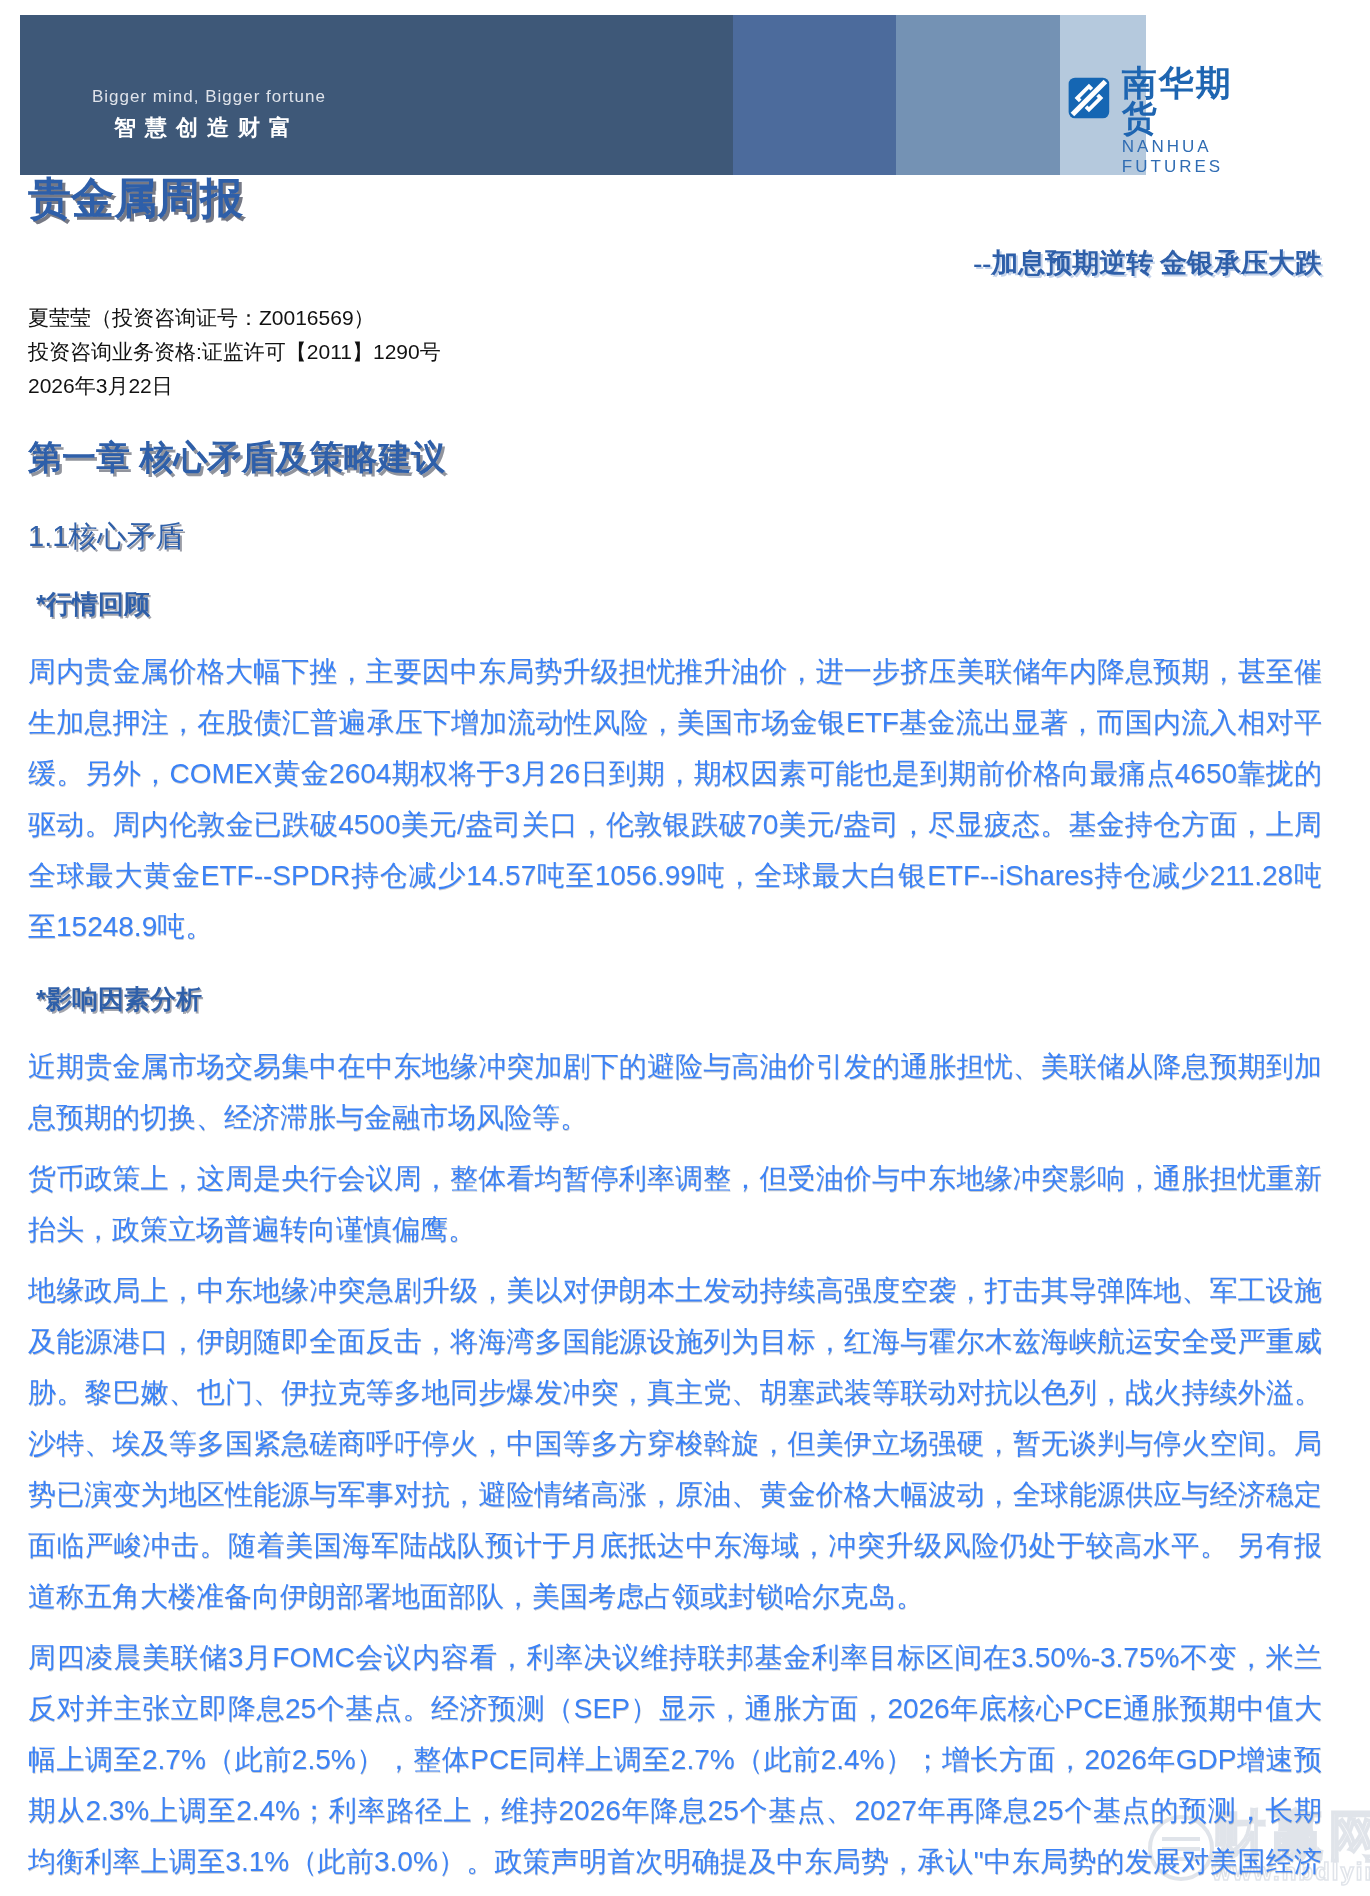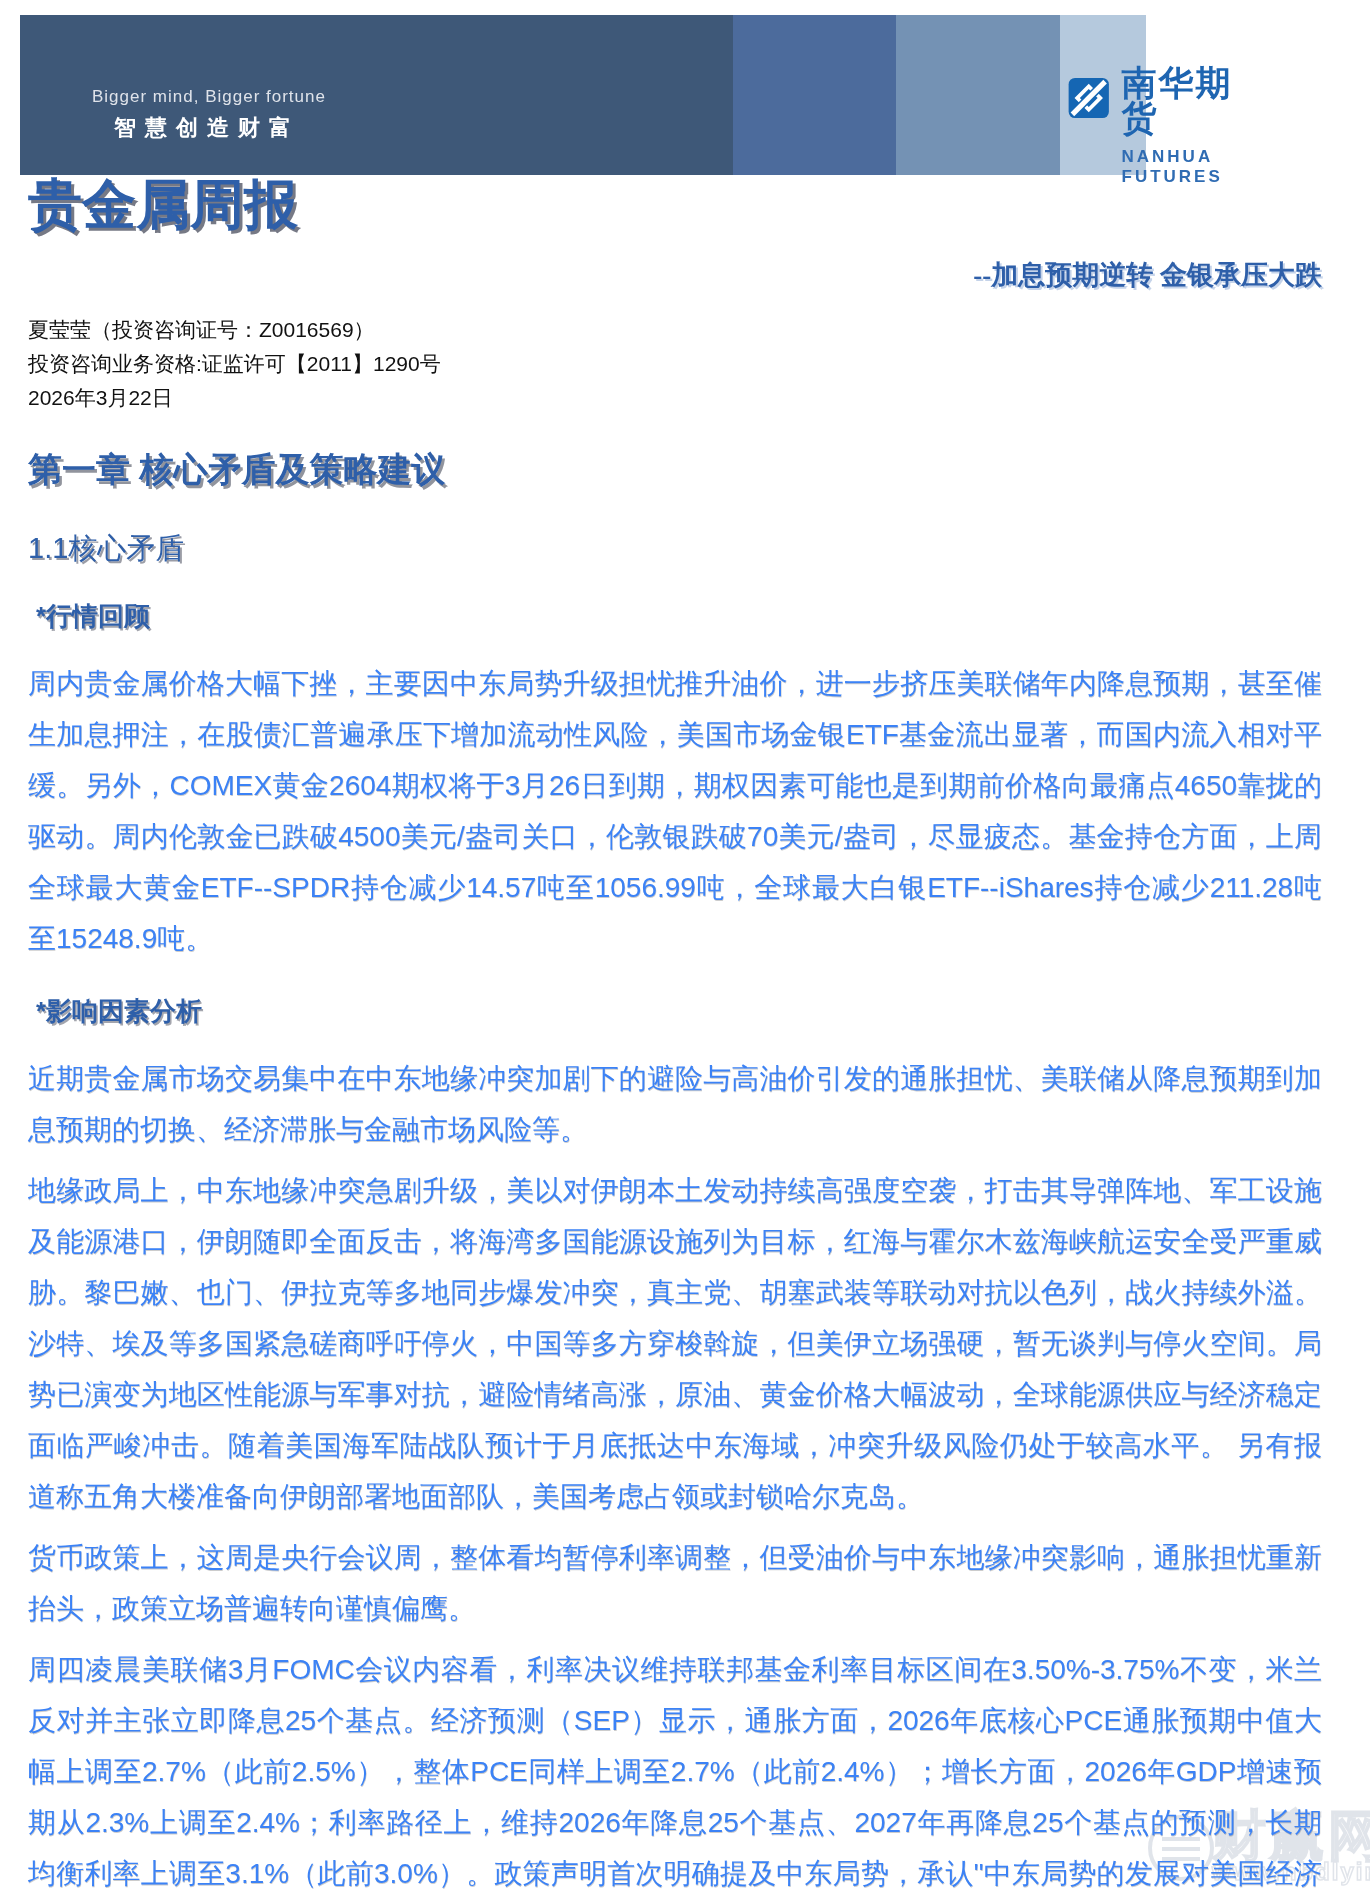--- a/index.html
+++ b/index.html
@@ -14,33 +14,33 @@
   .band.b2{width:188px;background:#4c6b9c;}
   .band.b3{width:190px;background:#7492b4;}
   .band.b4{width:99px;background:#b5c9dd;}
   .slogan{position:absolute;left:72px;top:72px;line-height:1.2;}
   .slogan-en{font-size:17px;color:#dfe3ea;letter-spacing:1px;}
   .slogan-cn{font-size:22px;color:#ffffff;letter-spacing:9px;margin-top:8px;text-indent:22px;font-weight:bold;}
   .logo{position:absolute;left:1048px;top:50px;display:flex;align-items:flex-start;}
   .logo-icon{width:66px;height:66px;display:block;}
   .logo-text{margin-left:12px;}
   .logo-cn{font-size:35px;font-weight:bold;color:#1e65b1;letter-spacing:2px;line-height:1.0;}
-  .logo-en{font-size:17px;font-weight:bold;color:#2f6cb3;letter-spacing:3px;margin-top:12px;}
+  .logo-en{font-size:17px;font-weight:normal;color:#2f6cb3;letter-spacing:3px;margin-top:2px;}
   
   .watermark{position:absolute;z-index:0;opacity:0.5;}
   .wm-circle{position:absolute;left:1148px;top:1815px;width:66px;height:66px;border:4px solid #c3cad6;
     border-radius:50%;box-sizing:border-box;padding:12px 10px;}
   .wm-bar{height:4px;background:#c3cad6;margin:6px 0;}
   .wm-big{position:absolute;left:1212px;top:1800px;font-size:54px;font-weight:bold;white-space:nowrap;
     color:transparent;-webkit-text-stroke:2px #c3cad6;letter-spacing:4px;}
   .wm-url{position:absolute;left:1212px;top:1858px;font-size:24px;font-weight:bold;white-space:nowrap;
     color:transparent;-webkit-text-stroke:1.5px #c3cad6;letter-spacing:2px;}
   
   .content{position:absolute;left:28px;top:0;width:1294px;z-index:1;}
-  .doc-title{margin-top:175px;font-size:54px;font-weight:bold;color:#2e5fa9;
+  .doc-title{margin-top:175px;font-size:43px;font-weight:bold;color:#2e5fa9;
     text-shadow:3px 3px 0 rgba(72,76,92,0.75);line-height:1.1;}
   .doc-subtitle{margin-top:23px;text-align:right;font-size:27px;font-weight:bold;color:#2e5fa9;
     text-shadow:2px 2px 0 rgba(150,175,215,0.55);font-family:Liberation Serif, serif;}
   .info-lines{margin-top:20px;font-size:21px;color:#111111;line-height:34px;}
   .chapter-title{margin-top:32px;font-size:34px;font-weight:bold;color:#2e5fa9;
     text-shadow:2.5px 2.5px 0 rgba(72,76,92,0.6);}
   .section-title{margin-top:36px;font-size:29px;font-weight:normal;color:#2e5fa9;
     text-shadow:2px 2px 0 rgba(72,76,92,0.55);}
   .sub-title{margin-top:30px;font-size:26px;font-weight:bold;color:#2e5fa9;padding-left:8px;
     text-shadow:1.5px 1.5px 0 rgba(72,76,92,0.5);}
@@ -100,18 +100,18 @@
     </div>
 
     <div class="chapter-title">第一章 核心矛盾及策略建议</div>
     <div class="section-title">1.1核心矛盾</div>
 
     <div class="sub-title">*行情回顾</div>
     <p class="body-para">周内贵金属价格大幅下挫，主要因中东局势升级担忧推升油价，进一步挤压美联储年内降息预期，甚至催生加息押注，在股债汇普遍承压下增加流动性风险，美国市场金银ETF基金流出显著，而国内流入相对平缓。另外，COMEX黄金2604期权将于3月26日到期，期权因素可能也是到期前价格向最痛点4650靠拢的驱动。周内伦敦金已跌破4500美元/盎司关口，伦敦银跌破70美元/盎司，尽显疲态。基金持仓方面，上周全球最大黄金ETF--SPDR持仓减少14.57吨至1056.99吨，全球最大白银ETF--iShares持仓减少211.28吨至15248.9吨。</p>
 
     <div class="sub-title">*影响因素分析</div>
     <p class="body-para">近期贵金属市场交易集中在中东地缘冲突加剧下的避险与高油价引发的通胀担忧、美联储从降息预期到加息预期的切换、经济滞胀与金融市场风险等。</p>
+    <p class="body-para">货币政策上，这周是央行会议周，整体看均暂停利率调整，但受油价与中东地缘冲突影响，通胀担忧重新抬头，政策立场普遍转向谨慎偏鹰。</p>
     <p class="body-para">地缘政局上，中东地缘冲突急剧升级，美以对伊朗本土发动持续高强度空袭，打击其导弹阵地、军工设施及能源港口，伊朗随即全面反击，将海湾多国能源设施列为目标，红海与霍尔木兹海峡航运安全受严重威胁。黎巴嫩、也门、伊拉克等多地同步爆发冲突，真主党、胡塞武装等联动对抗以色列，战火持续外溢。沙特、埃及等多国紧急磋商呼吁停火，中国等多方穿梭斡旋，但美伊立场强硬，暂无谈判与停火空间。局势已演变为地区性能源与军事对抗，避险情绪高涨，原油、黄金价格大幅波动，全球能源供应与经济稳定面临严峻冲击。随着美国海军陆战队预计于月底抵达中东海域，冲突升级风险仍处于较高水平。 另有报道称五角大楼准备向伊朗部署地面部队，美国考虑占领或封锁哈尔克岛。</p>
-    <p class="body-para">货币政策上，这周是央行会议周，整体看均暂停利率调整，但受油价与中东地缘冲突影响，通胀担忧重新抬头，政策立场普遍转向谨慎偏鹰。</p>
     <p class="body-para">周四凌晨美联储3月FOMC会议内容看，利率决议维持联邦基金利率目标区间在3.50%-3.75%不变，米兰反对并主张立即降息25个基点。经济预测（SEP）显示，通胀方面，2026年底核心PCE通胀预期中值大幅上调至2.7%（此前2.5%），整体PCE同样上调至2.7%（此前2.4%）；增长方面，2026年GDP增速预期从2.3%上调至2.4%；利率路径上，维持2026年降息25个基点、2027年再降息25个基点的预测，长期均衡利率上调至3.1%（此前3.0%）。政策声明首次明确提及中东局势，承认"中东局势的发展对美国经济的影响尚不明朗"，并强调"密切关注"双重使命风险。声明指出经济以"稳健步伐"扩张，但通胀仍"略高"。点阵图显示，19位官员</p>
 
   </div>
 </div>
 
 </body></html>

